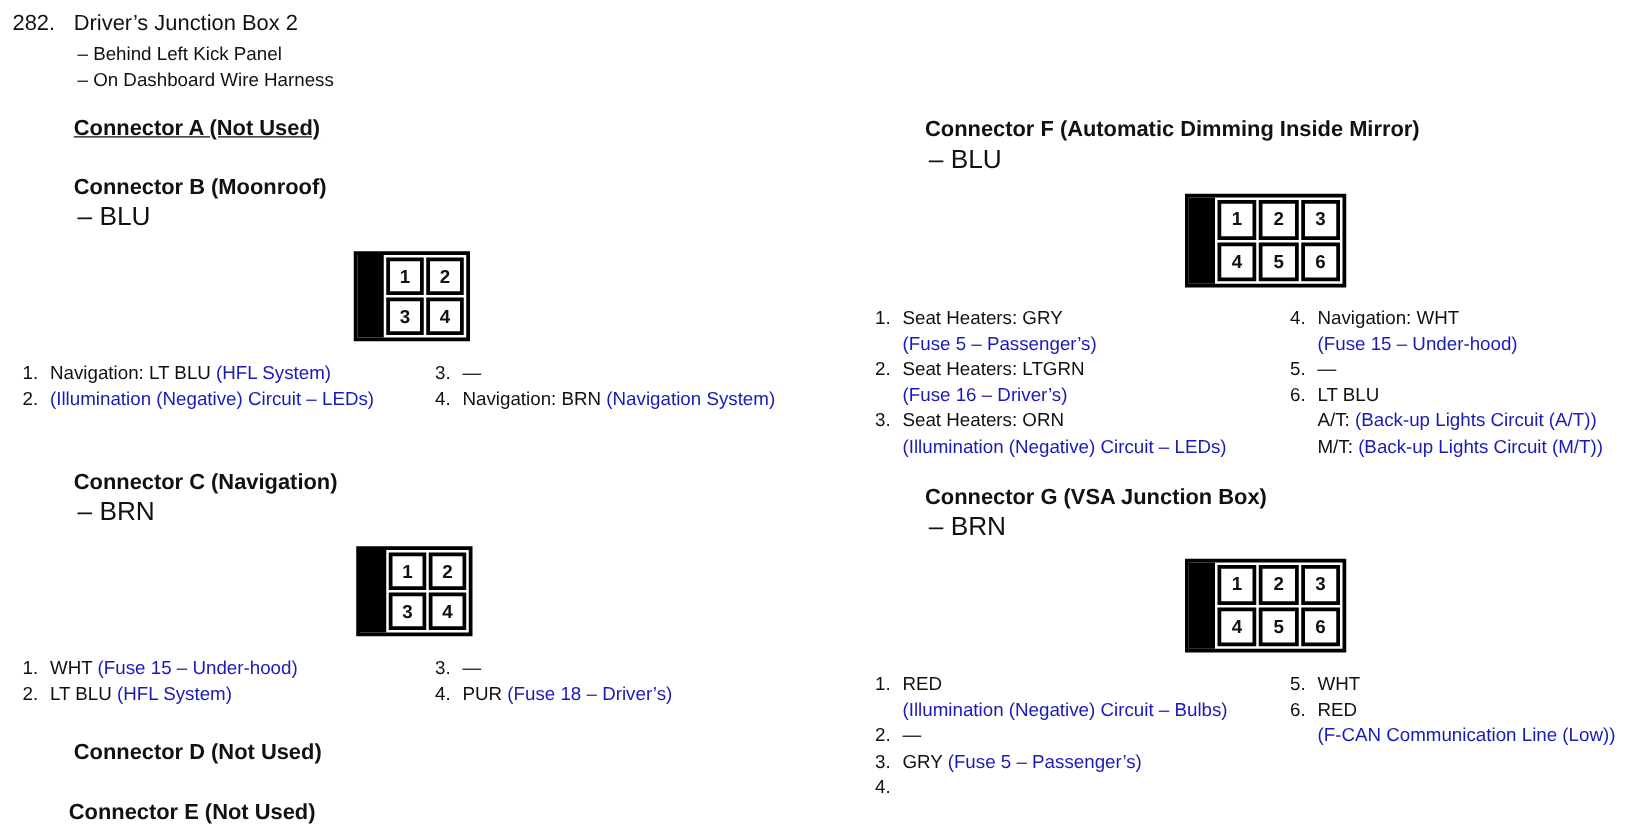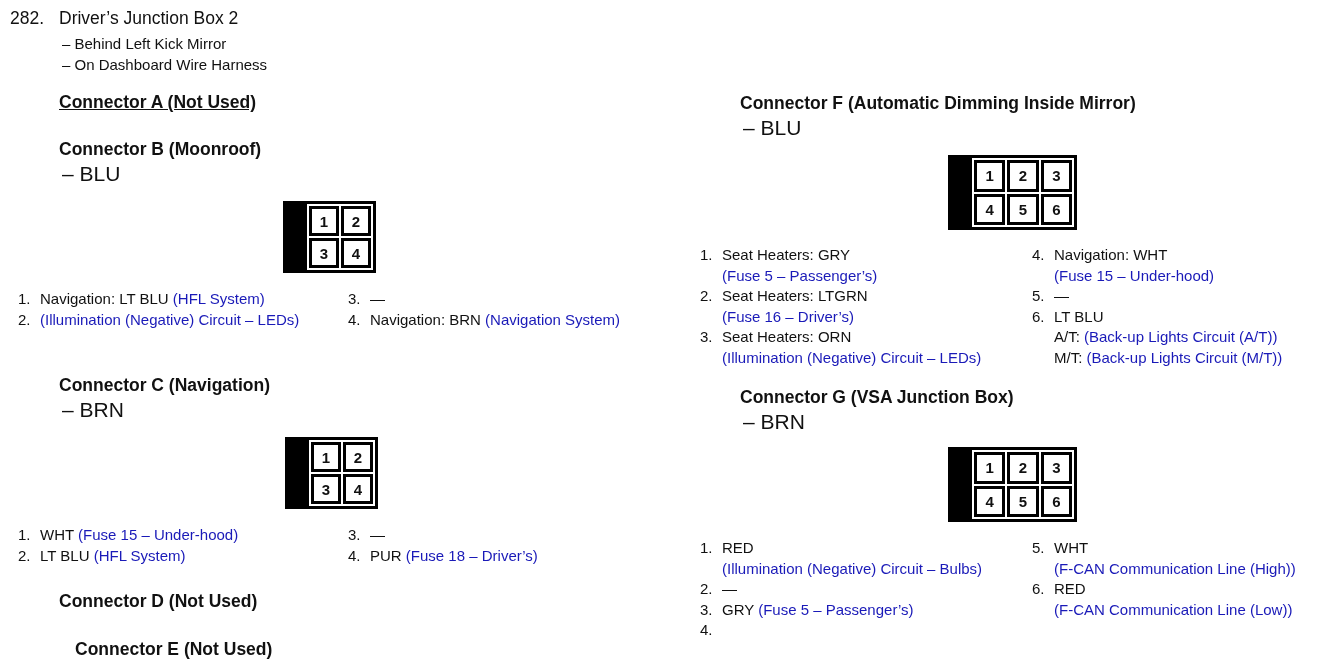--- a/index.html
+++ b/index.html
@@ -17,21 +17,21 @@
   .title-num { width:49px; flex-shrink:0; }
   .loc-lines { margin-left:52px; margin-top:4px; font-size:15px; line-height:21px; }
 
   
   .conn-head { font-weight:700; font-size:17.5px; line-height:21px; white-space:nowrap; }
   .wire-color { font-size:21px; line-height:20px; margin-left:3px; margin-top:4px; }
   .sec-a { left:59px; top:92px;text-decoration:underline; }
   .sec-b { left:59px; top:139px; }
   .sec-c { left:59px; top:375px; }
   .sec-d { left:59px; top:591px; }
-  .sec-e { left:75px; top:639px; }
+  .sec-e { left:55px; top:639px; }
   .sec-f { left:740px; top:93px; }
   .sec-g { left:740px; top:387px; }
 
   
   .diagram { border:3px solid #000; background:#fff; display:flex; }
   .dia-b { left:283px; top:201px; width:93px; height:72px; }
   .dia-c { left:285px; top:437px; width:93px; height:72px; }
   .dia-f { left:948px; top:155px; width:129px; height:75px; }
   .dia-g { left:948px; top:447px; width:129px; height:75px; }
   .dia-tab { width:21px; flex-shrink:0; background:#000; }
@@ -60,21 +60,21 @@
 </style>
 </head>
 <body>
 
 <div class="abs page-header">
   <div class="title-row">
     <span class="title-num">282.</span>
     <span>Driver’s Junction Box 2</span>
   </div>
   <div class="loc-lines">
-    <div>– Behind Left Kick Mirror</div>
+    <div>– Behind Left Kick Panel</div>
     <div>– On Dashboard Wire Harness</div>
   </div>
 </div>
 
 <div class="abs sec-a">
   <div class="conn-head">Connector A (Not Used)</div>
 </div>
 
 <div class="abs sec-b">
   <div class="conn-head">Connector B (Moonroof)</div>
@@ -269,21 +269,20 @@
     </div>
     <div class="pin-item">
       <span class="pin-num">4.</span>
     </div>
   </div>
 <div class="abs pin-col pins-g-right">
     <div class="pin-item">
       <span class="pin-num">5.</span>
       <div>
         <div class="pin-line"><span>WHT</span></div>
-        <div class="pin-line"><span class="lk">(F-CAN Communication Line (High))</span></div>
       </div>
     </div>
     <div class="pin-item">
       <span class="pin-num">6.</span>
       <div>
         <div class="pin-line"><span>RED</span></div>
         <div class="pin-line"><span class="lk">(F-CAN Communication Line (Low))</span></div>
       </div>
     </div>
   </div>

